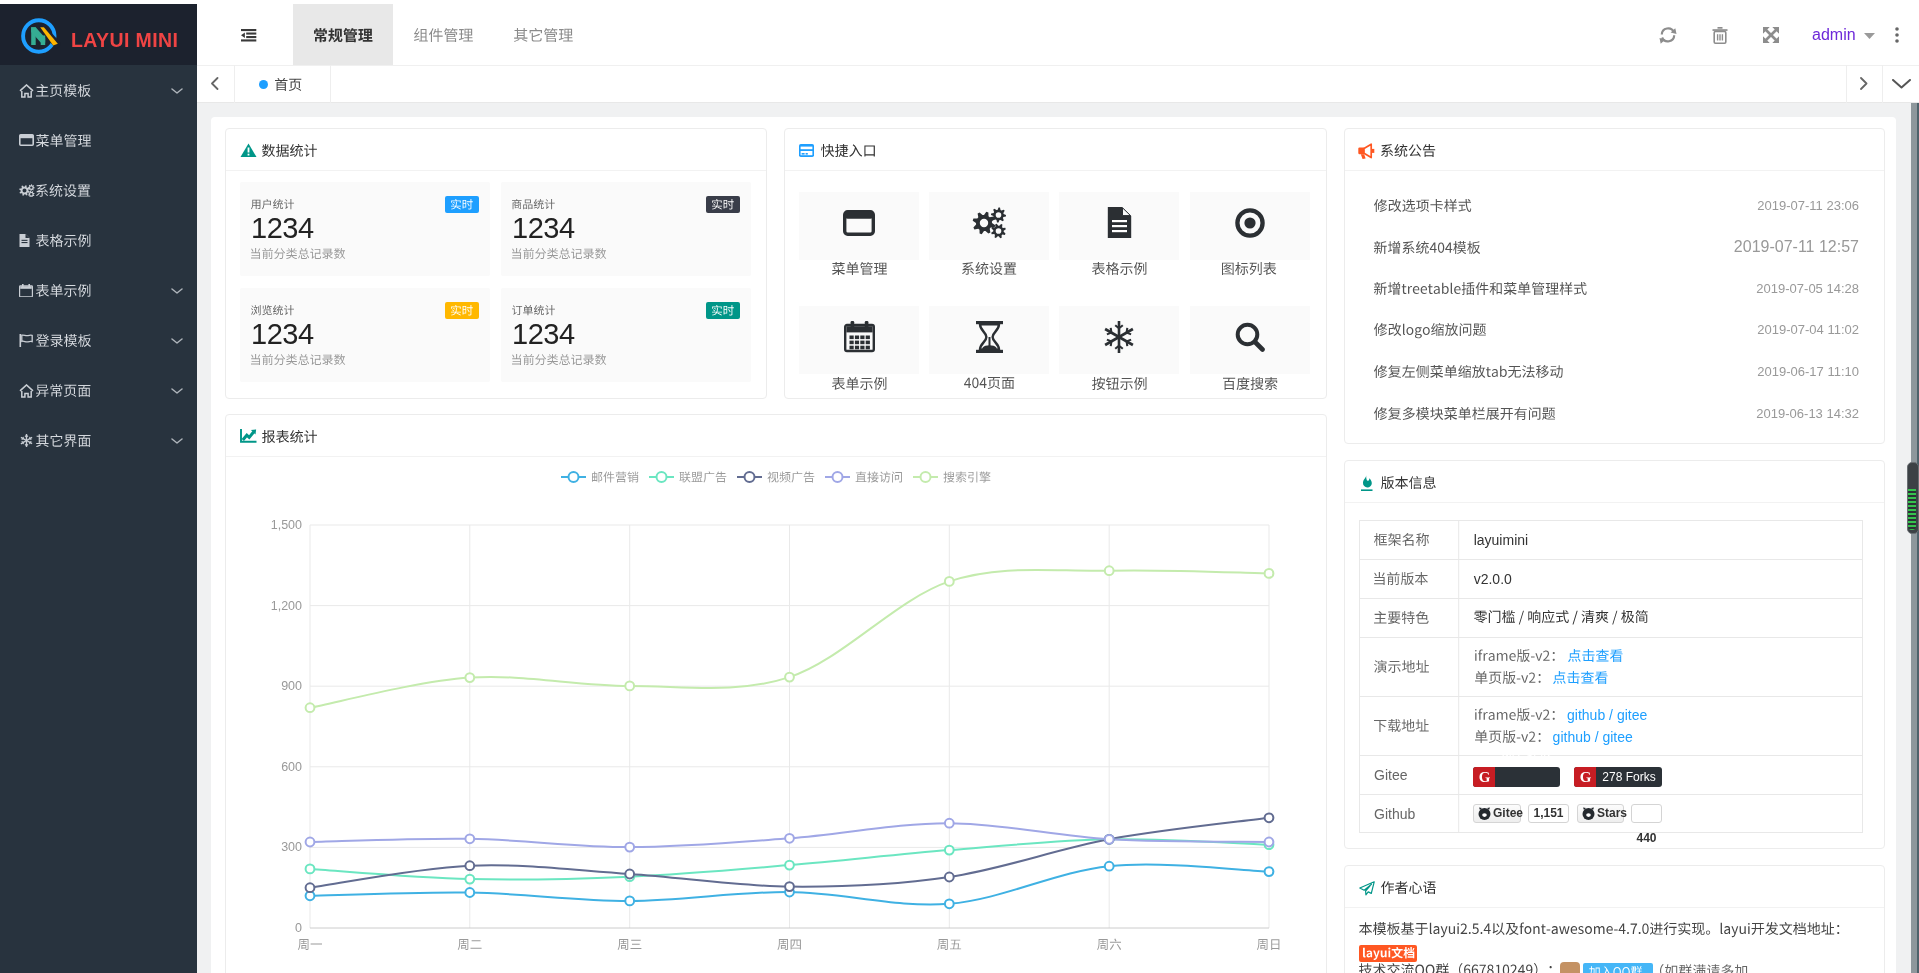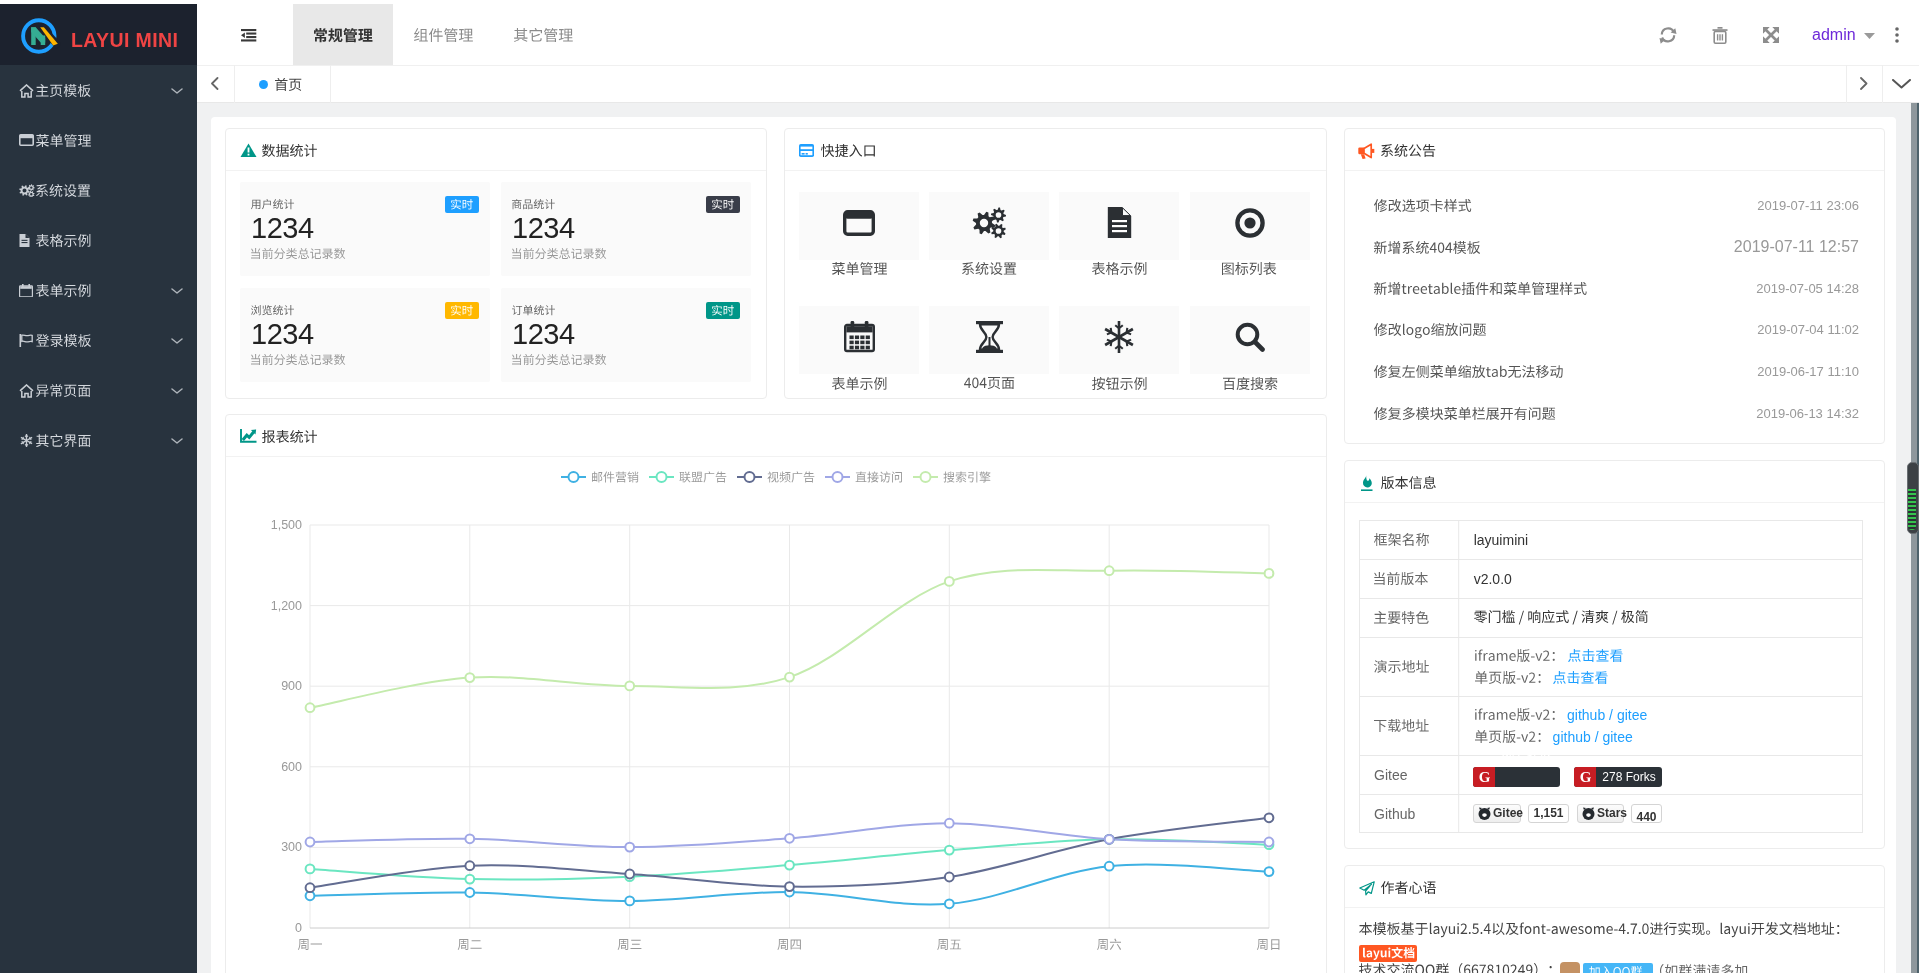--- a/index.html
+++ b/index.html
@@ -673,21 +673,21 @@
     <div style="position:absolute;left:1528px;top:804px;width:41px;height:19px;background:#fff;border:1px solid #d4d4d4;border-radius:3px;box-sizing:border-box;"></div>
     <div style="position:absolute;left:1528px;top:806px;width:41px;height:15px;font-family:Liberation Sans,sans-serif;font-weight:bold;font-size:12px;color:#333;line-height:15px;text-align:center;white-space:nowrap;">1,151</div>
     <div style="position:absolute;left:1577px;top:804px;width:47px;height:19px;background:linear-gradient(#fcfcfc,#eee);border:1px solid #d5d5d5;border-radius:3px;box-sizing:border-box;"></div>
     <svg style="position:absolute;left:1582px;top:807px;" width="13" height="13" viewBox="0 0 13 13" fill="none">
       <circle cx="6.5" cy="7.0" r="6.0" fill="#24292e"></circle>
       <path d="M2 3 L1 0.5 L4 1 Z M11 3 L12 0.5 L9 1 Z" fill="#24292e"></path>
       <ellipse cx="6.5" cy="8.06" rx="2.34" ry="1.8200000000000003" fill="#fff"></ellipse>
     </svg>
     <div style="position:absolute;left:1597px;top:806px;width:27px;height:15px;font-family:Liberation Sans,sans-serif;font-weight:bold;font-size:12px;color:#333;line-height:15px;text-align:center;white-space:nowrap;">Stars</div>
     <div style="position:absolute;left:1631px;top:804px;width:31px;height:19px;background:#fff;border:1px solid #d4d4d4;border-radius:3px;box-sizing:border-box;"></div>
-    <div style="position:absolute;left:1631px;top:810px;width:31px;height:29px;font-family:Liberation Sans,sans-serif;font-weight:bold;font-size:12px;color:#333;line-height:15px;text-align:center;white-space:nowrap;">440</div>
+    <div style="position:absolute;left:1631px;top:831px;width:31px;height:29px;font-family:Liberation Sans,sans-serif;font-weight:bold;font-size:12px;color:#333;line-height:15px;text-align:center;white-space:nowrap;">440</div>
     <div style="position:absolute;left:1344px;top:865px;width:539px;height:198px;background:#fff;border:1px solid #ececec;border-radius:4px;"></div>
     <div style="position:absolute;left:1345px;top:907px;width:539px;height:0px;border-top:1px solid #f2f2f2;"></div>
     <svg style="position:absolute;left:1359px;top:881px;" width="16" height="15" viewBox="0 0 16 15" fill="none">
       <path d="M15.2 0.8 L0.8 7.0 L5.2 9.2 L12.5 3.2 L6.6 10.0 L6.9 13.8 L9.2 10.9 L12.3 12.4 Z" stroke="#009688" stroke-width="1.2" stroke-linejoin="round" fill="none"></path>
     </svg>
     <div style="position:absolute;left:1381.0px;top:880.6px;">
       <svg width="54.9" height="12.9" viewBox="0 0 54.9 12.9" style="display:block;overflow:visible">
         <path transform="translate(-0.5,11.8)" d="M7.4 -11.6C6.7 -9.5 5.5 -7.5 4.3 -6.2C4.5 -6 4.9 -5.7 5.1 -5.5C5.8 -6.3 6.5 -7.3 7.1 -8.4H8.1V1.1H9.1V-2.3H13.3V-3.3H9.1V-5.4H13.1V-6.4H9.1V-8.4H13.5V-9.4H7.6C7.9 -10 8.1 -10.7 8.4 -11.3ZM4 -11.7C3.2 -9.6 1.9 -7.5 0.5 -6.1C0.7 -5.9 1 -5.3 1.1 -5.1C1.6 -5.6 2.1 -6.1 2.5 -6.7V1.1H3.6V-8.4C4.1 -9.3 4.6 -10.4 5 -11.4Z M25.7 -11.3C25.2 -10.6 24.7 -10 24.1 -9.4V-10H20.6V-11.8H19.6V-10H16V-9.1H19.6V-7.3H14.8V-6.3H20.2C18.5 -5.2 16.5 -4.2 14.4 -3.5C14.7 -3.3 15 -2.9 15.1 -2.6C16 -3 16.9 -3.3 17.7 -3.8V1.1H18.7V0.7H24.4V1.1H25.5V-4.8H19.7C20.5 -5.3 21.2 -5.8 22 -6.3H27.2V-7.3H23.2C24.5 -8.3 25.6 -9.5 26.6 -10.8ZM20.6 -7.3V-9.1H23.8C23.1 -8.4 22.4 -7.8 21.6 -7.3ZM18.7 -1.7H24.4V-0.3H18.7ZM18.7 -2.6V-3.9H24.4V-2.6Z M32.1 -7.9V-0.9C32.1 0.5 32.6 0.9 34.1 0.9C34.4 0.9 36.6 0.9 36.9 0.9C38.5 0.9 38.8 0.1 39 -2.6C38.7 -2.7 38.2 -2.9 38 -3.1C37.9 -0.6 37.7 -0.1 36.9 -0.1C36.4 -0.1 34.6 -0.1 34.2 -0.1C33.4 -0.1 33.2 -0.3 33.2 -0.9V-7.9ZM29.9 -6.8C29.7 -5.1 29.2 -2.9 28.6 -1.5L29.7 -1.1C30.3 -2.6 30.7 -4.9 30.9 -6.6ZM38.7 -6.8C39.4 -5.1 40.2 -2.9 40.5 -1.5L41.5 -1.9C41.2 -3.3 40.4 -5.5 39.6 -7.2ZM32.8 -10.6C34.1 -9.6 35.8 -8.3 36.6 -7.4L37.3 -8.2C36.5 -9.1 34.8 -10.4 33.5 -11.3Z M43.4 -10.7C44.1 -10.1 45 -9.1 45.5 -8.5L46.2 -9.3C45.8 -9.9 44.8 -10.8 44 -11.4ZM47.5 -8.7V-7.8H49.3C49.1 -7.1 49 -6.5 48.8 -5.9H46.5V-5H55.4V-5.9H53.8C53.9 -6.8 54 -7.8 54 -8.7L53.3 -8.8L53.1 -8.7H50.5L50.9 -10.3H54.9V-11.3H47V-10.3H49.8L49.5 -8.7ZM49.9 -5.9 50.3 -7.8H53C52.9 -7.2 52.9 -6.5 52.8 -5.9ZM47.6 -3.8V1.1H48.6V0.6H53.4V1.1H54.5V-3.8ZM48.6 -0.4V-2.9H53.4V-0.4ZM44.6 0.7C44.8 0.4 45.2 0.2 47.5 -1.5C47.4 -1.7 47.3 -2.1 47.2 -2.4L45.6 -1.2V-7.4H42.6V-6.4H44.6V-1.3C44.6 -0.7 44.3 -0.4 44.1 -0.2C44.3 -0 44.5 0.4 44.6 0.7Z" fill="#333333"></path>
       </svg>
     </div>

